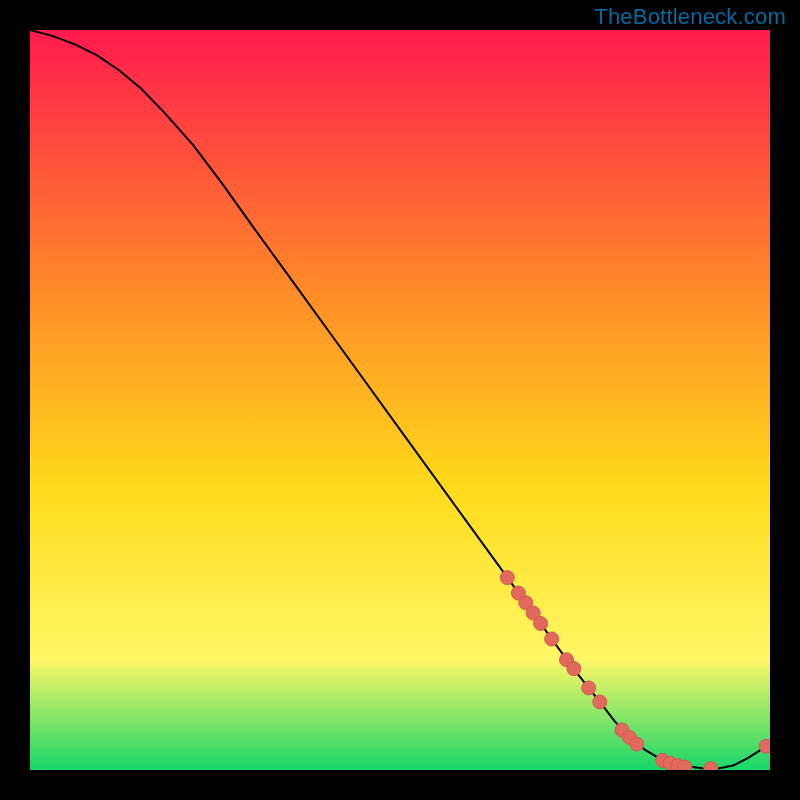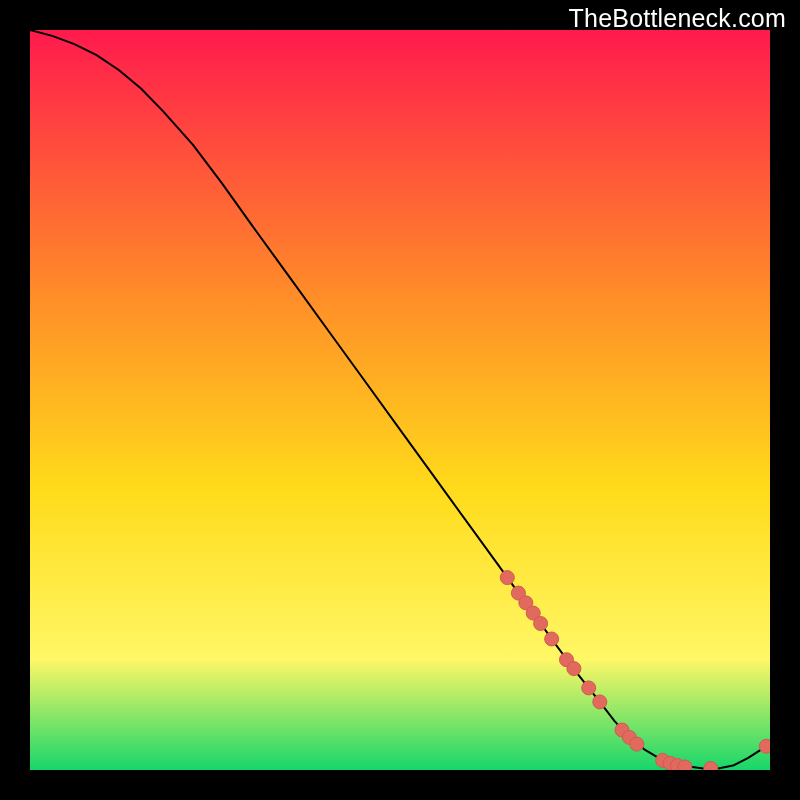--- a/index.html
+++ b/index.html
@@ -14,22 +14,22 @@
   .frame {
     position: relative;
     width: 800px;
     height: 800px;
     background: #000;
   }
   .watermark {
     position: absolute;
     top: 4px;
     right: 14px;
-    color: #ffffff;
-    font-size: 25px;
+    color: #0369a1;
+    font-size: 22px;
     font-weight: 500;
     letter-spacing: 0.2px;
     z-index: 10;
   }
   .plot-wrap {
     position: absolute;
     left: 30px;
     top: 30px;
     width: 740px;
     height: 740px;

